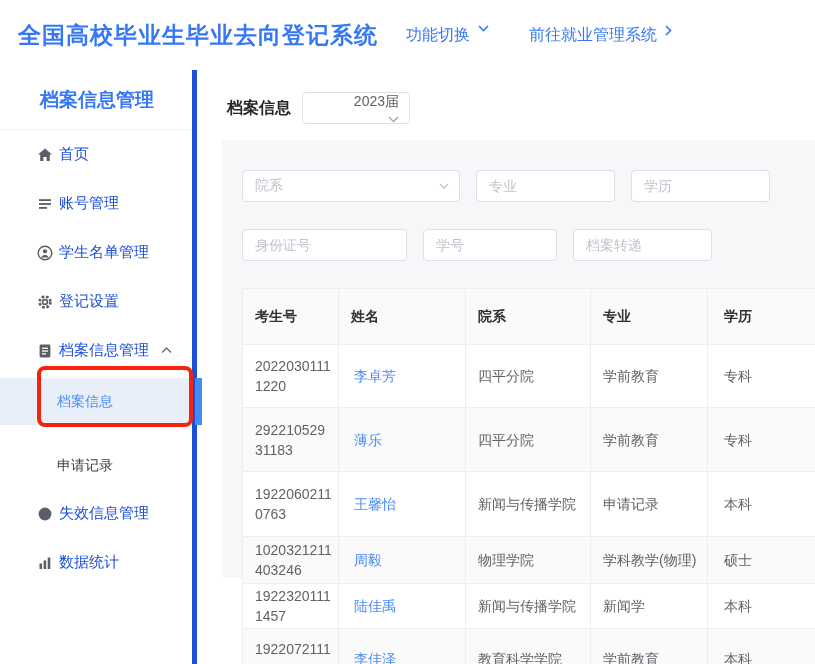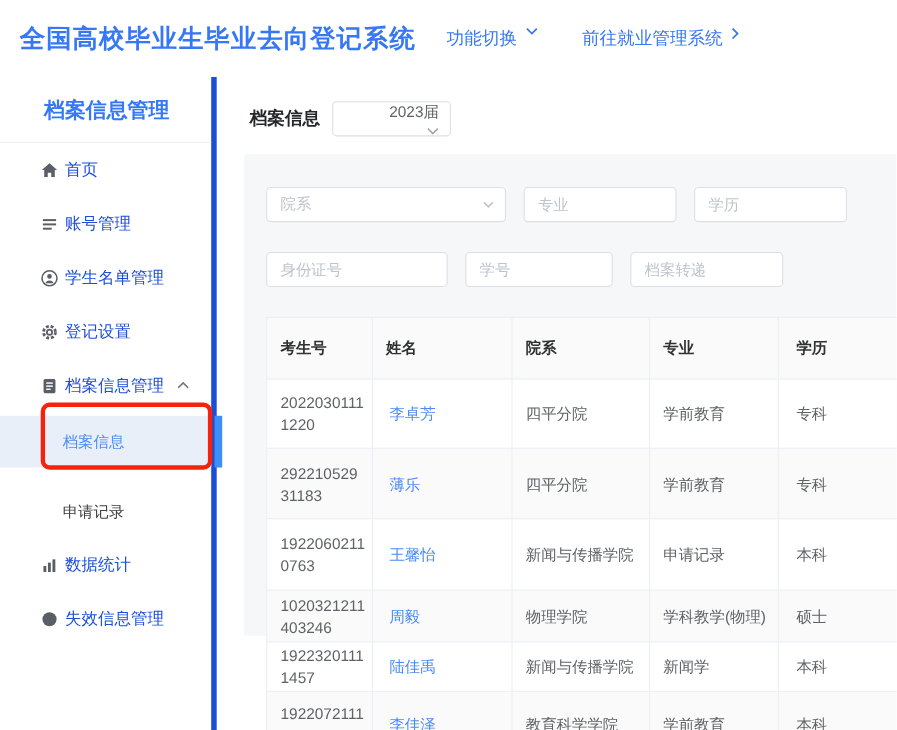--- a/index.html
+++ b/index.html
@@ -161,35 +161,35 @@
     <div class="sub-item selected">
       <span>档案信息</span>
     </div>
     <div class="sub-item apply">
       <span>申请记录</span>
     </div>
 
     <div class="menu-item">
       <span class="mi-icon">
         <svg width="16" height="16" viewBox="0 0 16 16">
+            <circle cx="8" cy="8" r="6.4" fill="#5a5e66"></circle>
+          </svg>
+      </span>
+      <span>失效信息管理</span>
+    </div>
+
+    <div class="menu-item">
+      <span class="mi-icon">
+        <svg width="16" height="16" viewBox="0 0 16 16">
           <rect x="2.5" y="8.5" width="2.6" height="5.5" fill="#5a5e66"></rect>
           <rect x="6.6" y="5.5" width="2.6" height="8.5" fill="#5a5e66"></rect>
           <rect x="10.7" y="2.5" width="2.6" height="11.5" fill="#5a5e66"></rect>
         </svg>
       </span>
       <span>数据统计</span>
-    </div>
-
-    <div class="menu-item">
-      <span class="mi-icon">
-        <svg width="16" height="16" viewBox="0 0 16 16">
-            <circle cx="8" cy="8" r="6.4" fill="#5a5e66"></circle>
-          </svg>
-      </span>
-      <span>失效信息管理</span>
     </div>
 
     <div class="active-bar"></div>
     <div class="red-annotation"></div>
   </div>
 
   <div class="main">
     <div class="main-head">
       <div class="page-title">档案信息</div>
       <div class="cohort-select">

